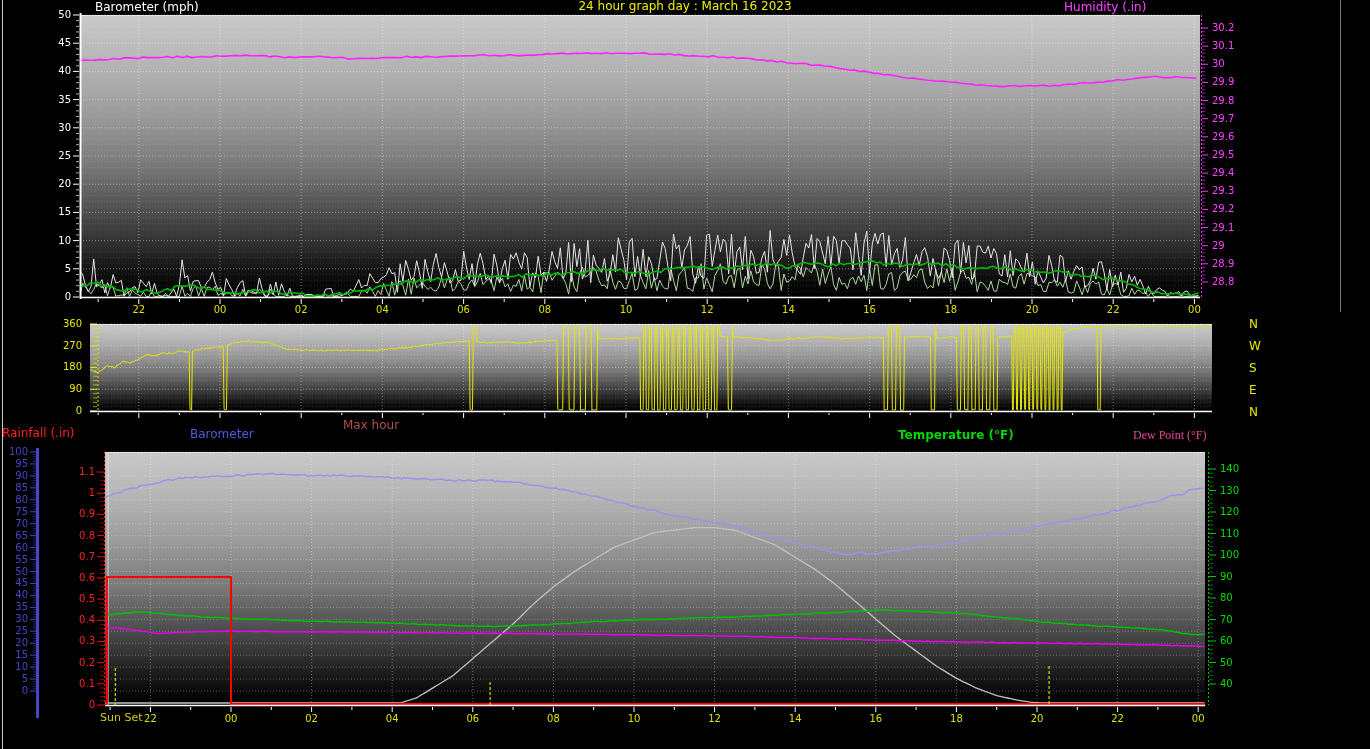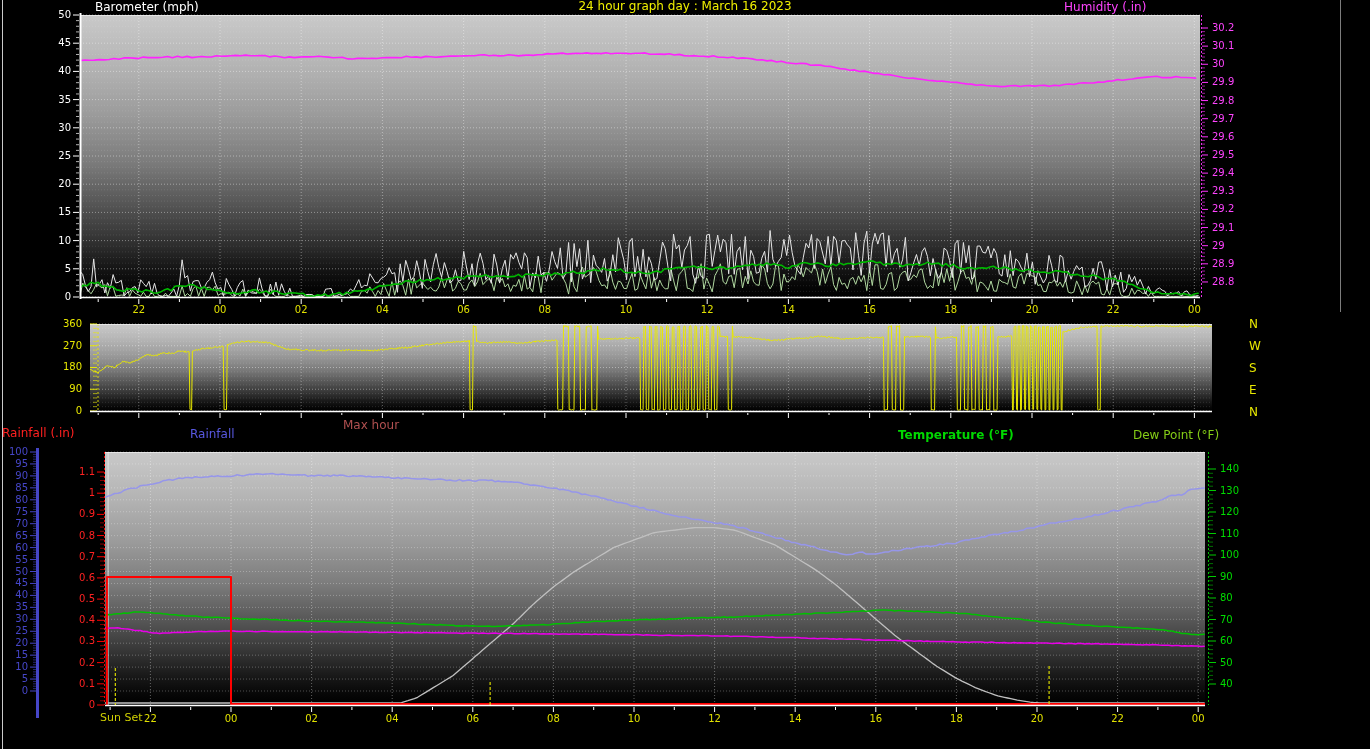--- a/index.html
+++ b/index.html
@@ -753,24 +753,24 @@
         <line x1="90" y1="324.5" x2="1212" y2="324.5" stroke="#ffffff" stroke-width="1" opacity="0.5"></line>
         <line x1="105" y1="452.5" x2="1205" y2="452.5" stroke="#ffffff" stroke-width="1" opacity="0.5"></line>
       </g>
   </svg>
 
   <div class="lbl" style="left:0;right:0;top:2;text-align:center;color:#f0f000;">24 hour graph day : March 16 2023</div>
   <div class="lbl" style="left:95;left:95px;top:1px;color:#ffffff;">Barometer (mph)</div>
   <div class="lbl" style="left:1064px;top:1px;color:#ff44ff;">Humidity (.in)</div>
 
   <div class="lbl" style="left:2px;top:427px;color:#ff2020;">Rainfall (.in)</div>
-  <div class="lbl" style="left:190px;top:428px;color:#5858e0;">Rainfall</div>
+  <div class="lbl" style="left:190px;top:428px;color:#5858e0;">Barometer</div>
   <div class="lbl" style="left:343px;top:419px;color:#b05050;">Max hour</div>
   <div class="lbl" style="left:898px;top:429px;color:#00d800;font-weight:bold;">Temperature (°F)</div>
-  <div class="lbl" style="left:1133px;top:429px;color:#84cc16;">Dew Point (°F)</div>
+  <div class="lbl" style="left:1133px;top:429px;color:#ec4899;font-family:Liberation Serif, serif;">Dew Point (°F)</div>
   <div class="lbl" style="left:100px;top:712px;color:#d0d000;font-size:11px;">Sun Set</div>
 
   <div class="lbl" style="left:1249px;top:318px;color:#e8e800;">N</div>
   <div class="lbl" style="left:1249px;top:340px;color:#e8e800;">W</div>
   <div class="lbl" style="left:1249px;top:362px;color:#e8e800;">S</div>
   <div class="lbl" style="left:1249px;top:384px;color:#e8e800;">E</div>
   <div class="lbl" style="left:1249px;top:406px;color:#e8e800;">N</div>
 </div>
 
 </body></html>

